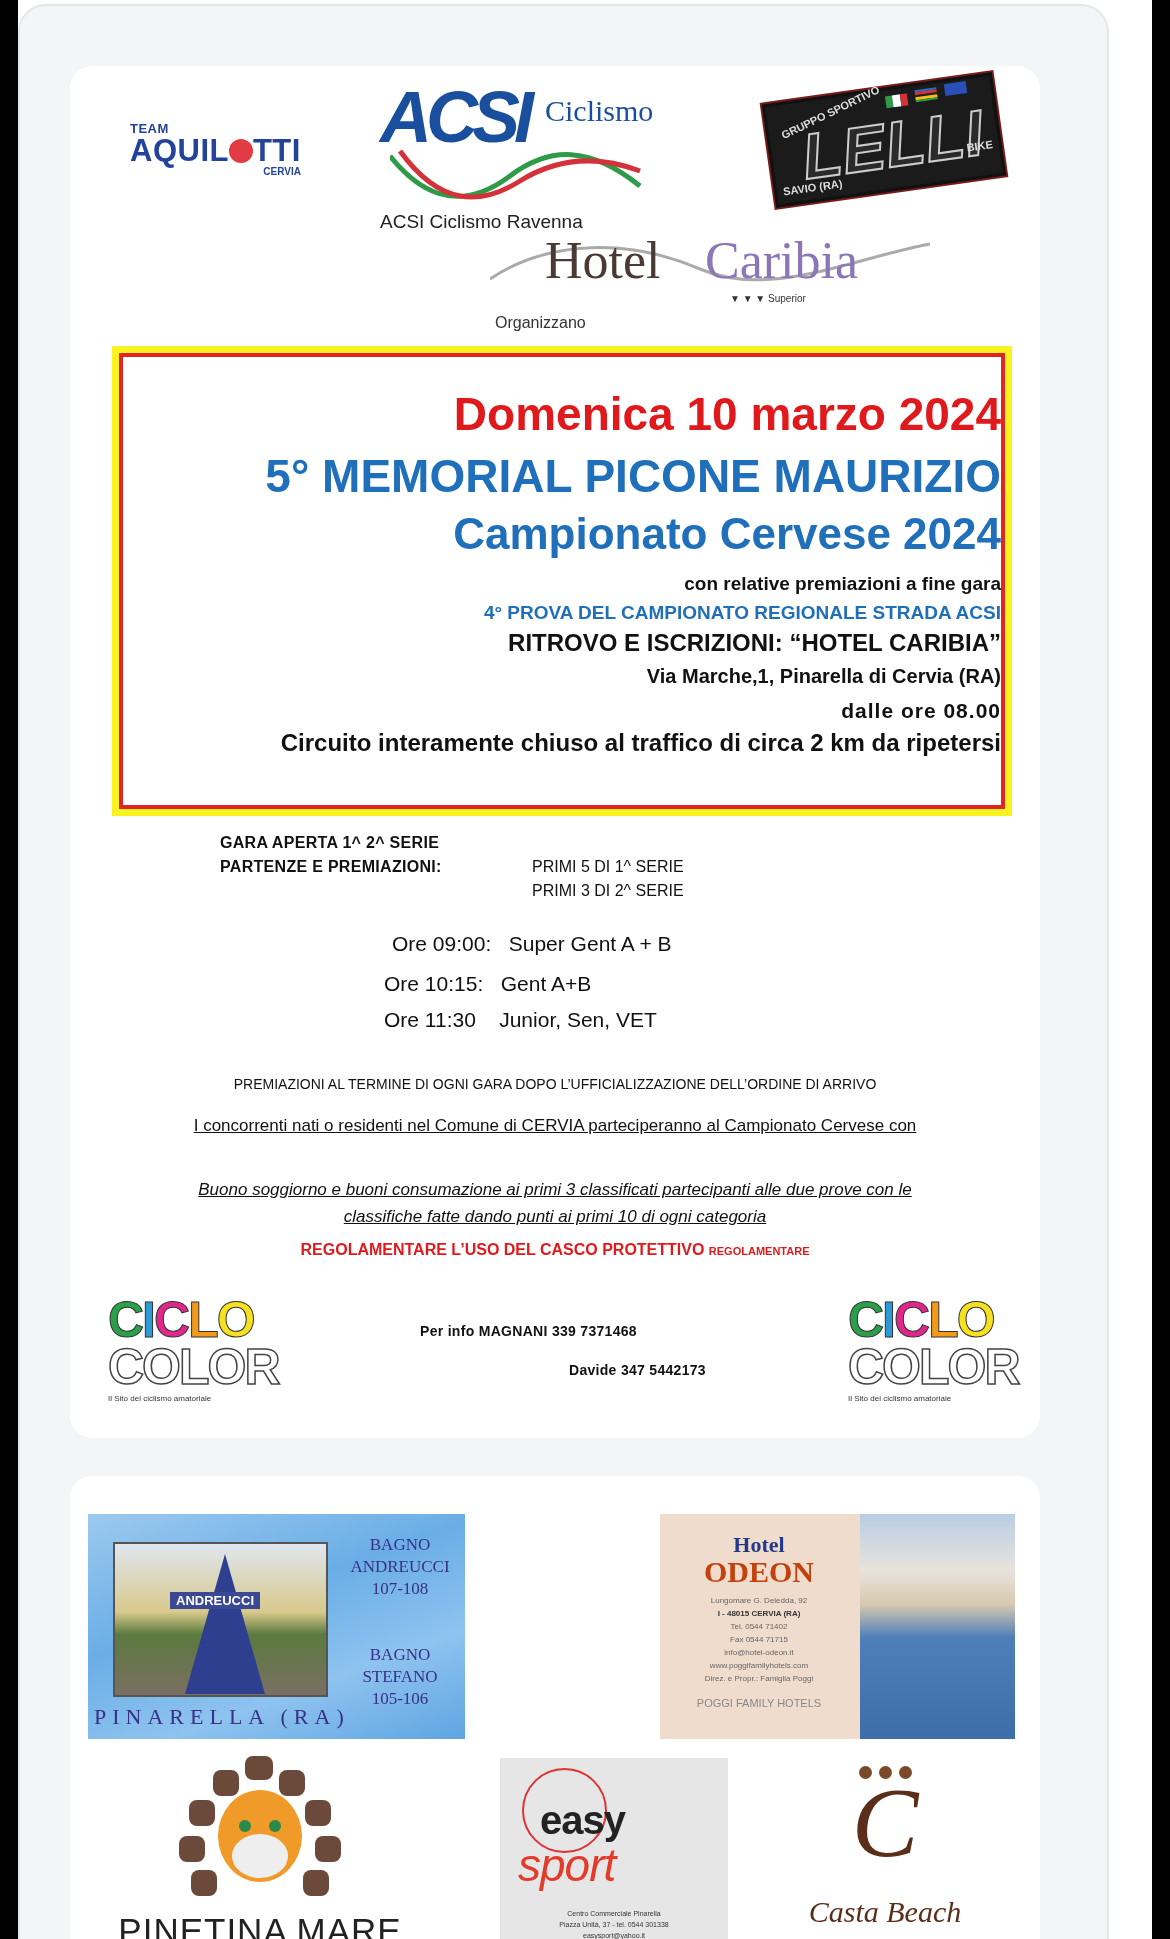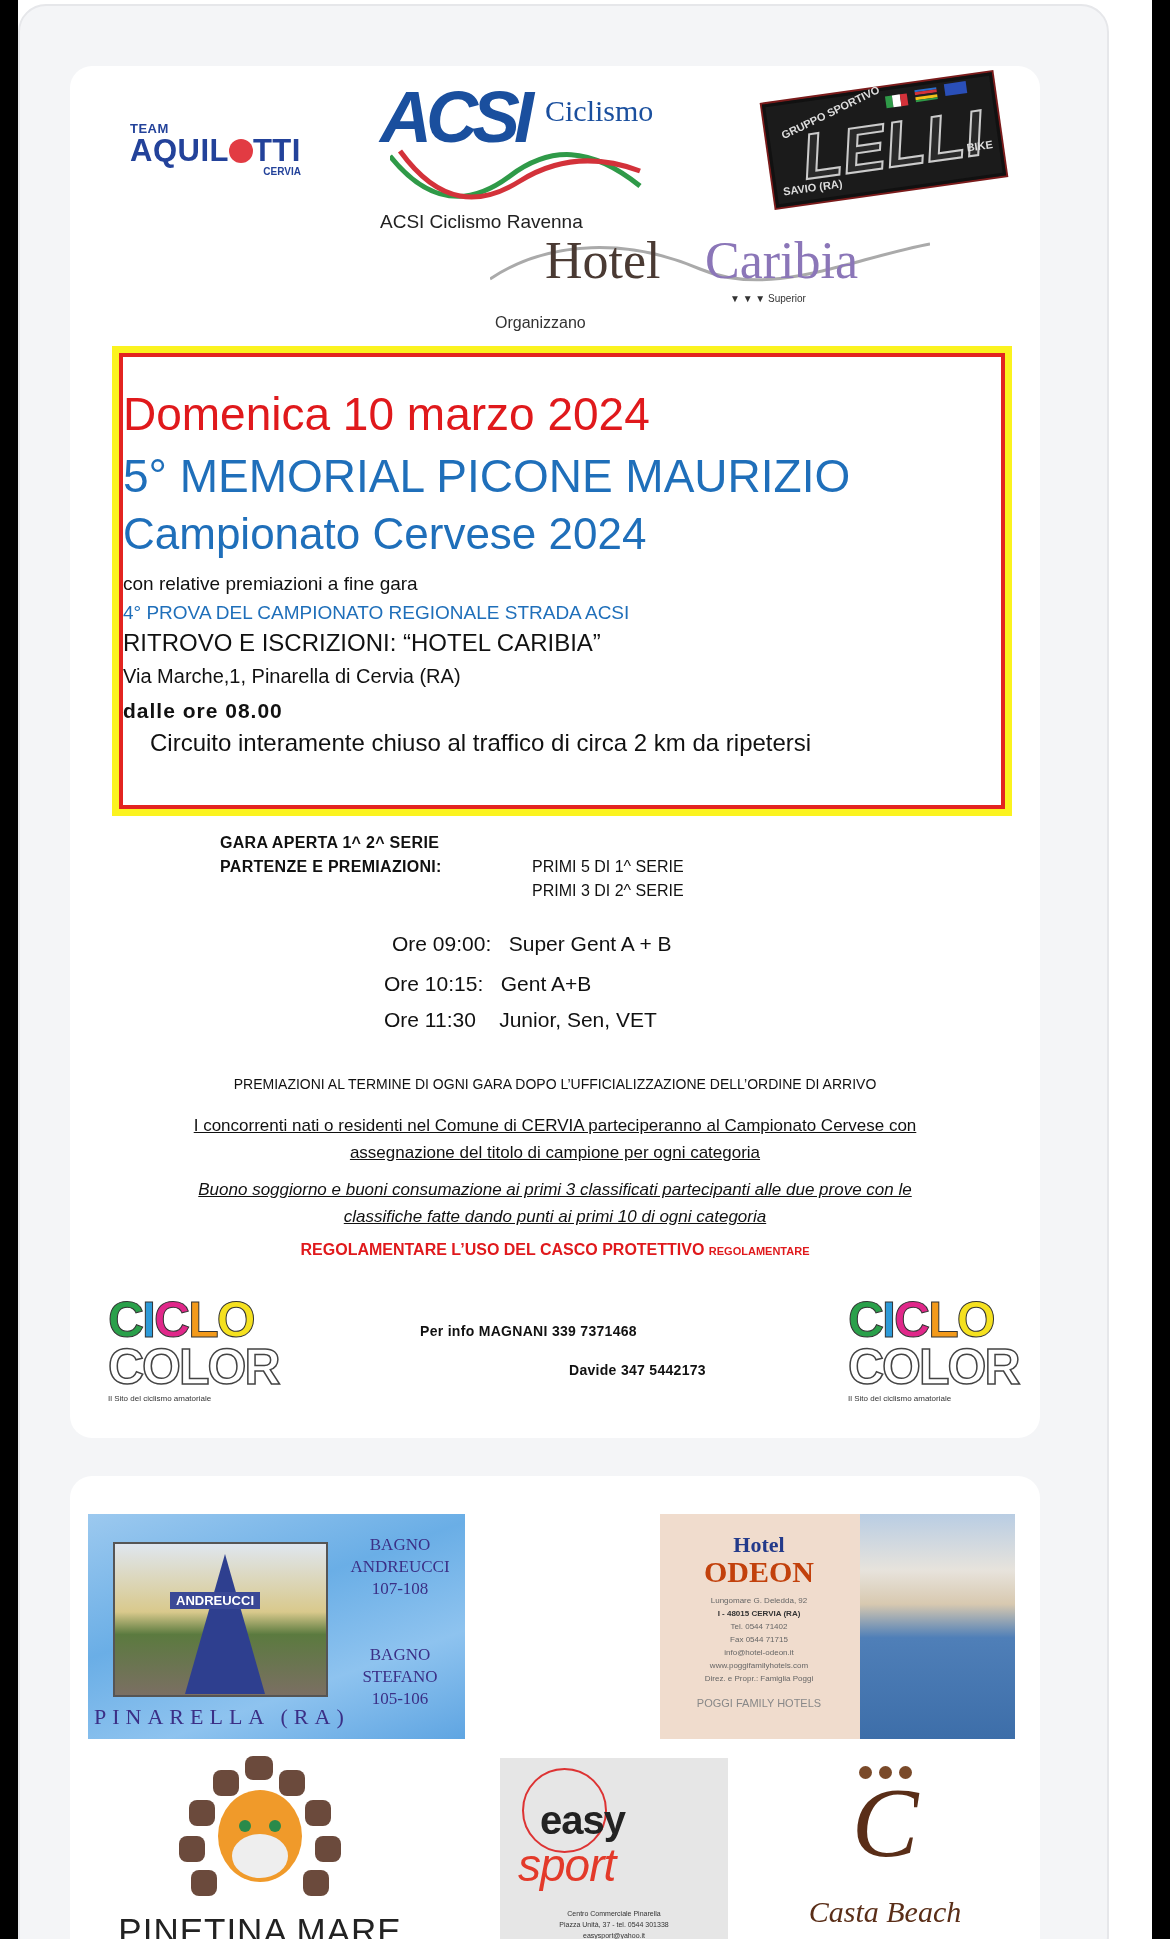--- a/index.html
+++ b/index.html
@@ -40,21 +40,21 @@
   .logo-caribia .hotel { position:absolute; left: 55px; top: 0; font-family: "Liberation Serif", serif; font-size: 52px; color:#4a3a33; }
   .logo-caribia .caribia { position:absolute; left: 215px; top: 0; font-family: "Liberation Serif", serif; font-size: 52px; color:#8b76b8; }
   .logo-caribia .sup { position:absolute; left: 240px; top: 62px; font-size: 10px; color:#333; }
 
   .organizzano { position: absolute; left: 425px; top: 248px; font-size: 16px; color: #333; }
 
   
   .event-box { position: absolute; left: 42px; top: 280px; width: 900px; height: 470px;
                background: #fff; border: 7px solid #fbf31f; }
   .event-box .inner { position:absolute; inset: 0; border: 4px solid #e32420; }
-  .event-box .line { position: absolute; left: 0; right: 0; text-align: left; white-space: nowrap; }
+  .event-box .line { position: absolute; left: 0; right: 0; text-align: right; white-space: nowrap; font-weight: bold; }
   .l-date { top: 30px; font-size: 46px; color: #e0191c; }
   .l-memorial { top: 92px; font-size: 46px; color: #1f6fba; }
   .l-camp { top: 152px; font-size: 44px; color: #1f6fba; }
   .l-prem { top: 216px; font-size: 19px; color: #111; }
   .l-prova { top: 245px; font-size: 19px; color: #1f6fba; }
   .l-ritrovo { top: 272px; font-size: 24px; color: #111; }
   .l-via { top: 308px; font-size: 20px; color: #111; }
   .l-dalle { top: 342px; font-size: 21px; color: #111; font-weight: bold; letter-spacing: 1px; }
   .l-circuito { top: 372px; font-size: 24px; color: #111; margin-left: 27px; }
 
@@ -192,21 +192,20 @@
       </div>
 
       <div class="sched" style="left:322px;top:866px;"><span>Ore 09:00:</span>&nbsp;&nbsp; <span>Super Gent A + B</span></div>
       <div class="sched" style="left:314px;top:906px;"><span>Ore 10:15:</span>&nbsp;&nbsp; <span>Gent A+B</span></div>
       <div class="sched" style="left:314px;top:942px;"><span>Ore 11:30</span>&nbsp;&nbsp;&nbsp; <span>Junior, Sen, VET</span></div>
 
       <div class="notes">
         <div class="note n1">PREMIAZIONI AL TERMINE DI OGNI GARA DOPO L’UFFICIALIZZAZIONE DELL’ORDINE DI ARRIVO</div>
         <div class="note n2">
             <div>I concorrenti nati o residenti nel Comune di CERVIA parteciperanno al Campionato Cervese con</div>
-            <div>assegnazione del titolo di campione per ogni categoria</div>
           </div>
         <div class="note n3">
             <div>Buono soggiorno e buoni consumazione ai primi 3 classificati partecipanti alle due prove con le</div>
             <div>classifiche fatte dando punti ai primi 10 di ogni categoria</div>
           </div>
         <div class="note n4" style="color:#e0191c"><span>REGOLAMENTARE L’USO DEL CASCO PROTETTIVO</span> <small>REGOLAMENTARE</small></div>
       </div>
 
       <div class="ciclocolor" style="left:38px;top:1230px;">
         <div class="row1"><span style="color:#2aa04a">C</span><span style="color:#2d9ad8">I</span><span style="color:#e0288a">C</span><span style="color:#f39a1b">L</span><span style="color:#f5e120">O</span></div>

